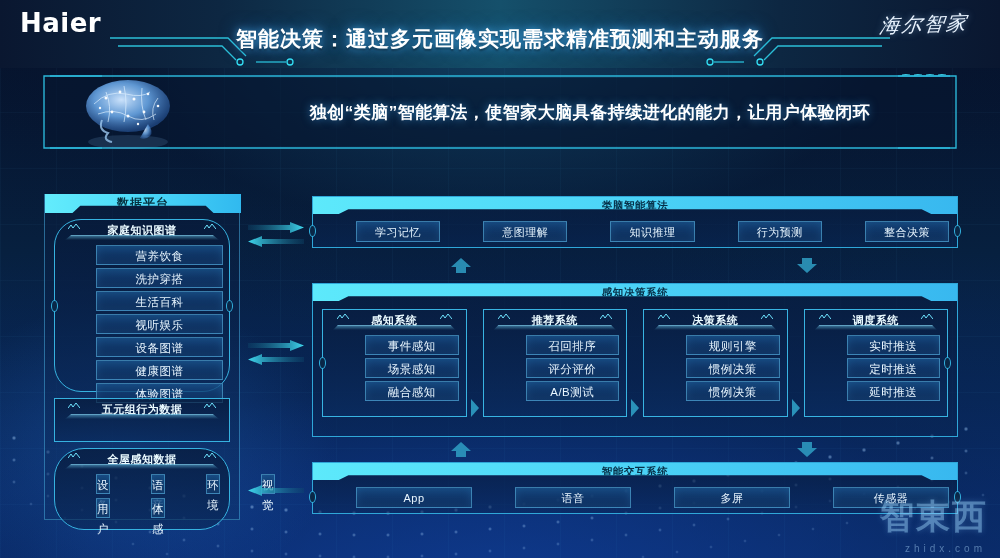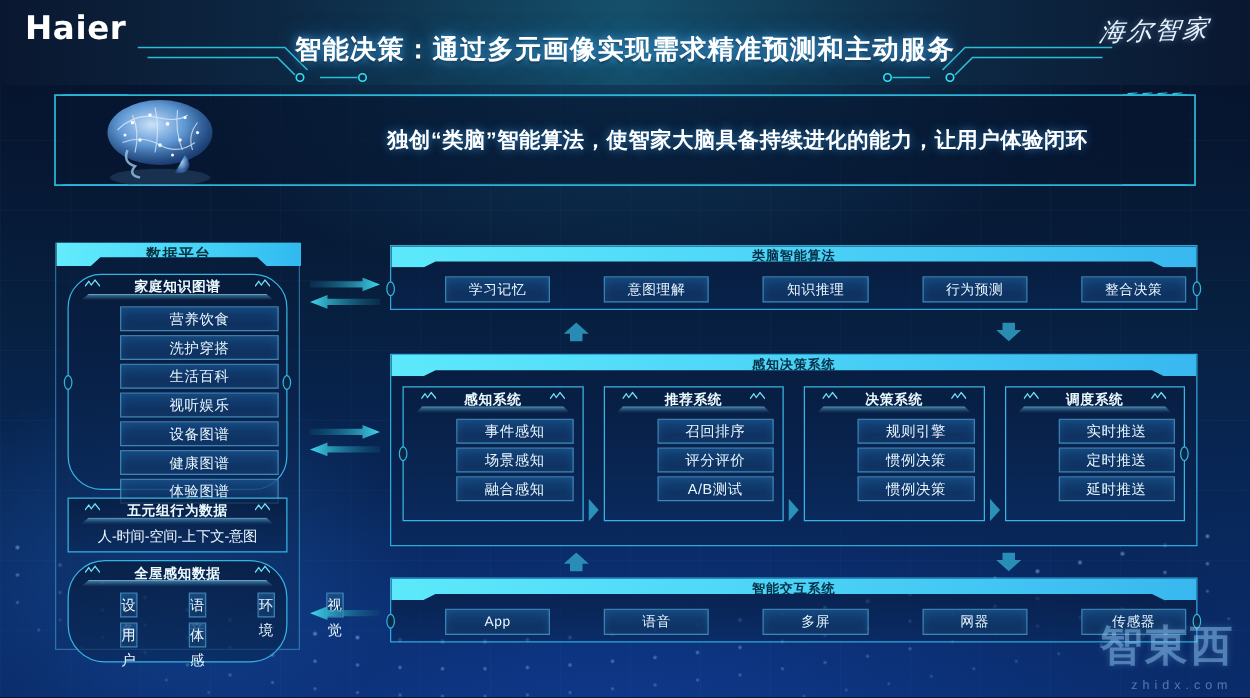--- a/index.html
+++ b/index.html
@@ -428,21 +428,20 @@
     </div>
 
     <div class="dp-group" style="top:204px; height:44px;">
       <div class="grp-head">五元组行为数据</div>
       <svg class="sparkle l" viewBox="0 0 12 8">
         <path d="M0 6 L3 2 L5 5 L8 1 L12 6" fill="none" stroke="#6fe4ff" stroke-width="1"></path>
       </svg>
       <svg class="sparkle r" viewBox="0 0 12 8">
         <path d="M0 6 L3 2 L5 5 L8 1 L12 6" fill="none" stroke="#6fe4ff" stroke-width="1"></path>
       </svg>
-      <div class="fiveline">人-时间-空间-上下文-意图</div>
     </div>
 
     <div class="dp-group" style="top:254px; height:82px;border-radius:30px;">
       <div class="grp-head">全屋感知数据</div>
       <svg class="sparkle l" viewBox="0 0 12 8">
         <path d="M0 6 L3 2 L5 5 L8 1 L12 6" fill="none" stroke="#6fe4ff" stroke-width="1"></path>
       </svg>
       <svg class="sparkle r" viewBox="0 0 12 8">
         <path d="M0 6 L3 2 L5 5 L8 1 L12 6" fill="none" stroke="#6fe4ff" stroke-width="1"></path>
       </svg>
@@ -599,21 +598,20 @@
     <path d="M11 15 L21 6 H16 V0 H6 V6 H1 Z" fill="#2f9fc4" opacity="0.85"></path>
   </svg>
 
   <div class="sys-box" style="left:312px; top:462px; width:646px; height:52px;">
     <div class="panel-title-bar">智能交互系统</div>
     <div class="sys-body">
       <div class="row-items">
         <div class="chip">App</div>
         <div class="chip">语音</div>
         <div class="chip">多屏</div>
-        <div class="chip">网器</div>
         <div class="chip">传感器</div>
       </div>
     </div>
     <div class="side-dot l" style="top:auto; bottom:10px; transform:none;"></div>
     <div class="side-dot r" style="top:auto; bottom:10px; transform:none;"></div>
   </div>
 
   <div class="watermark">
     <div class="wm-main">智東西</div>
     <div class="wm-sub">zhidx.com</div>

